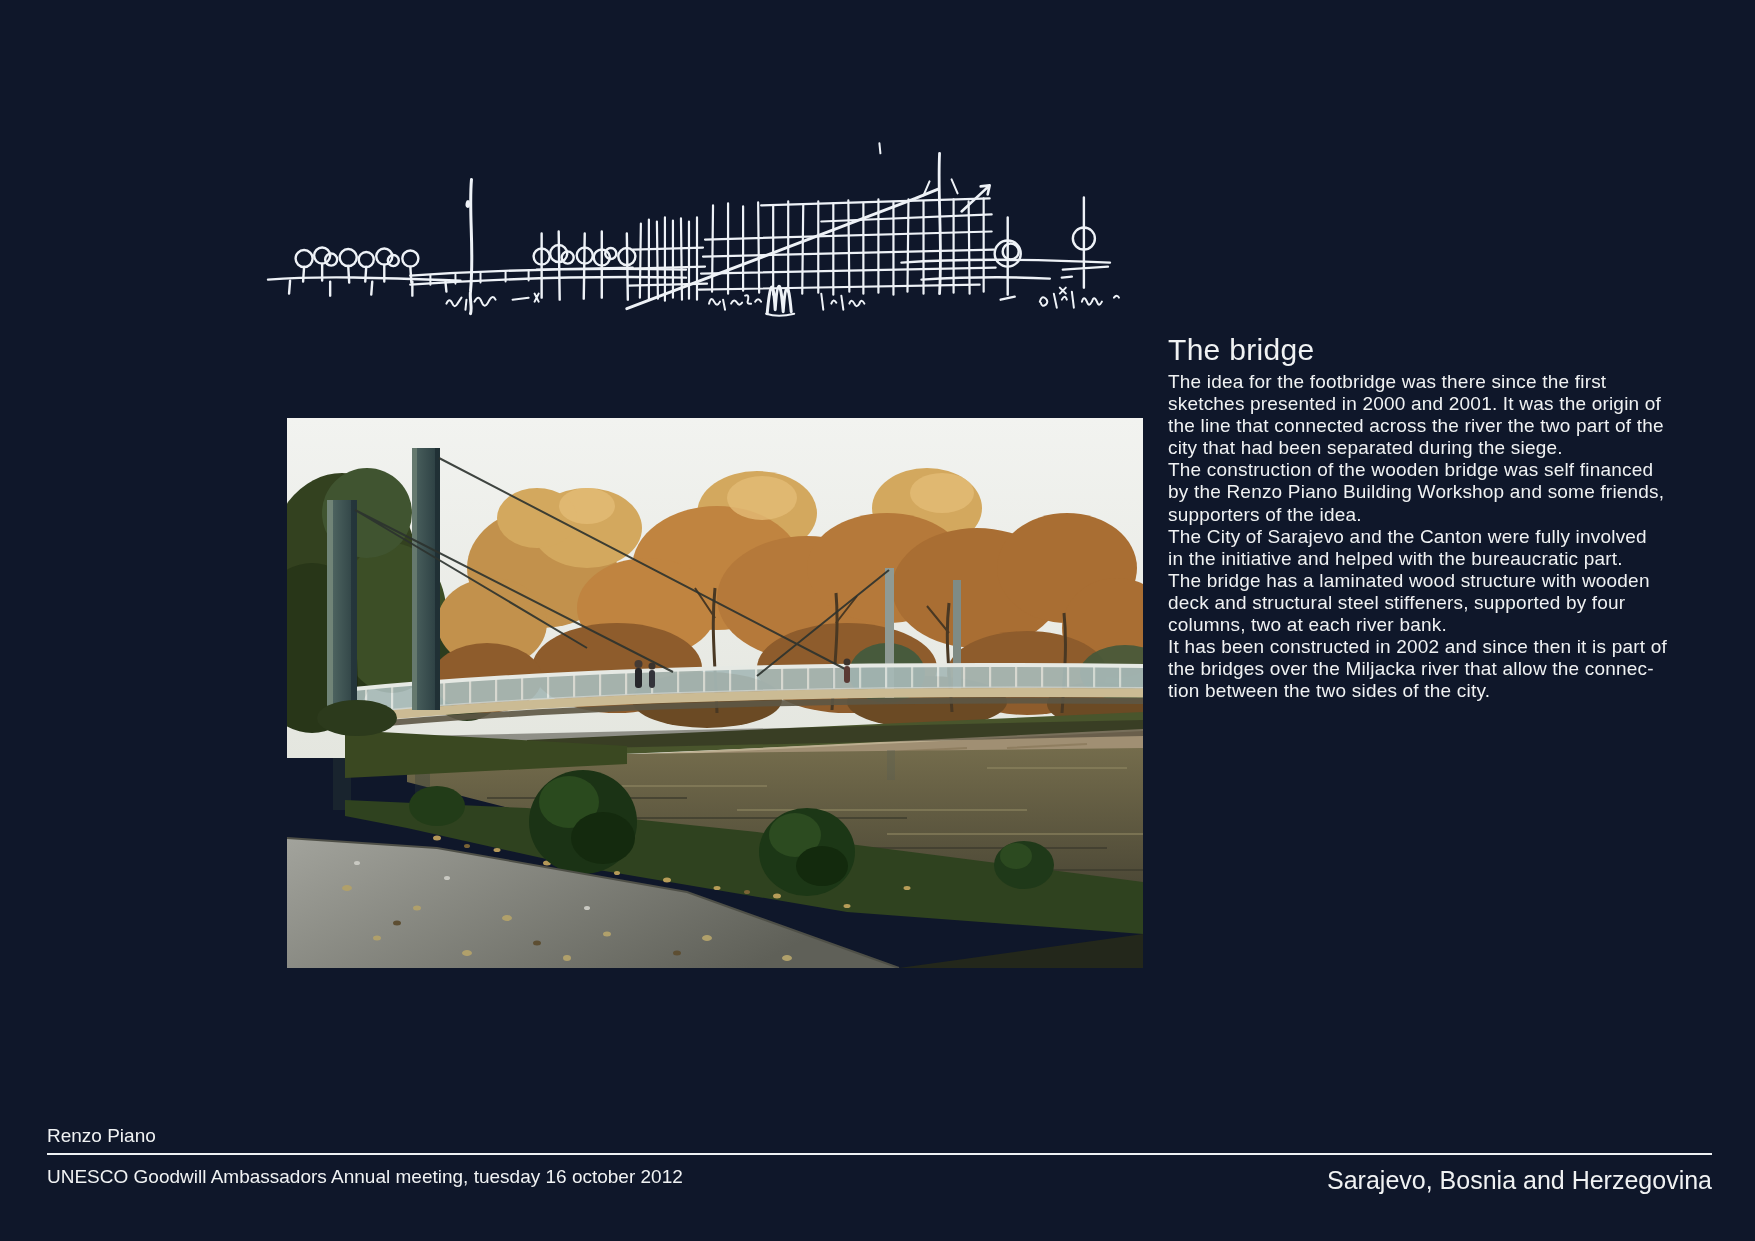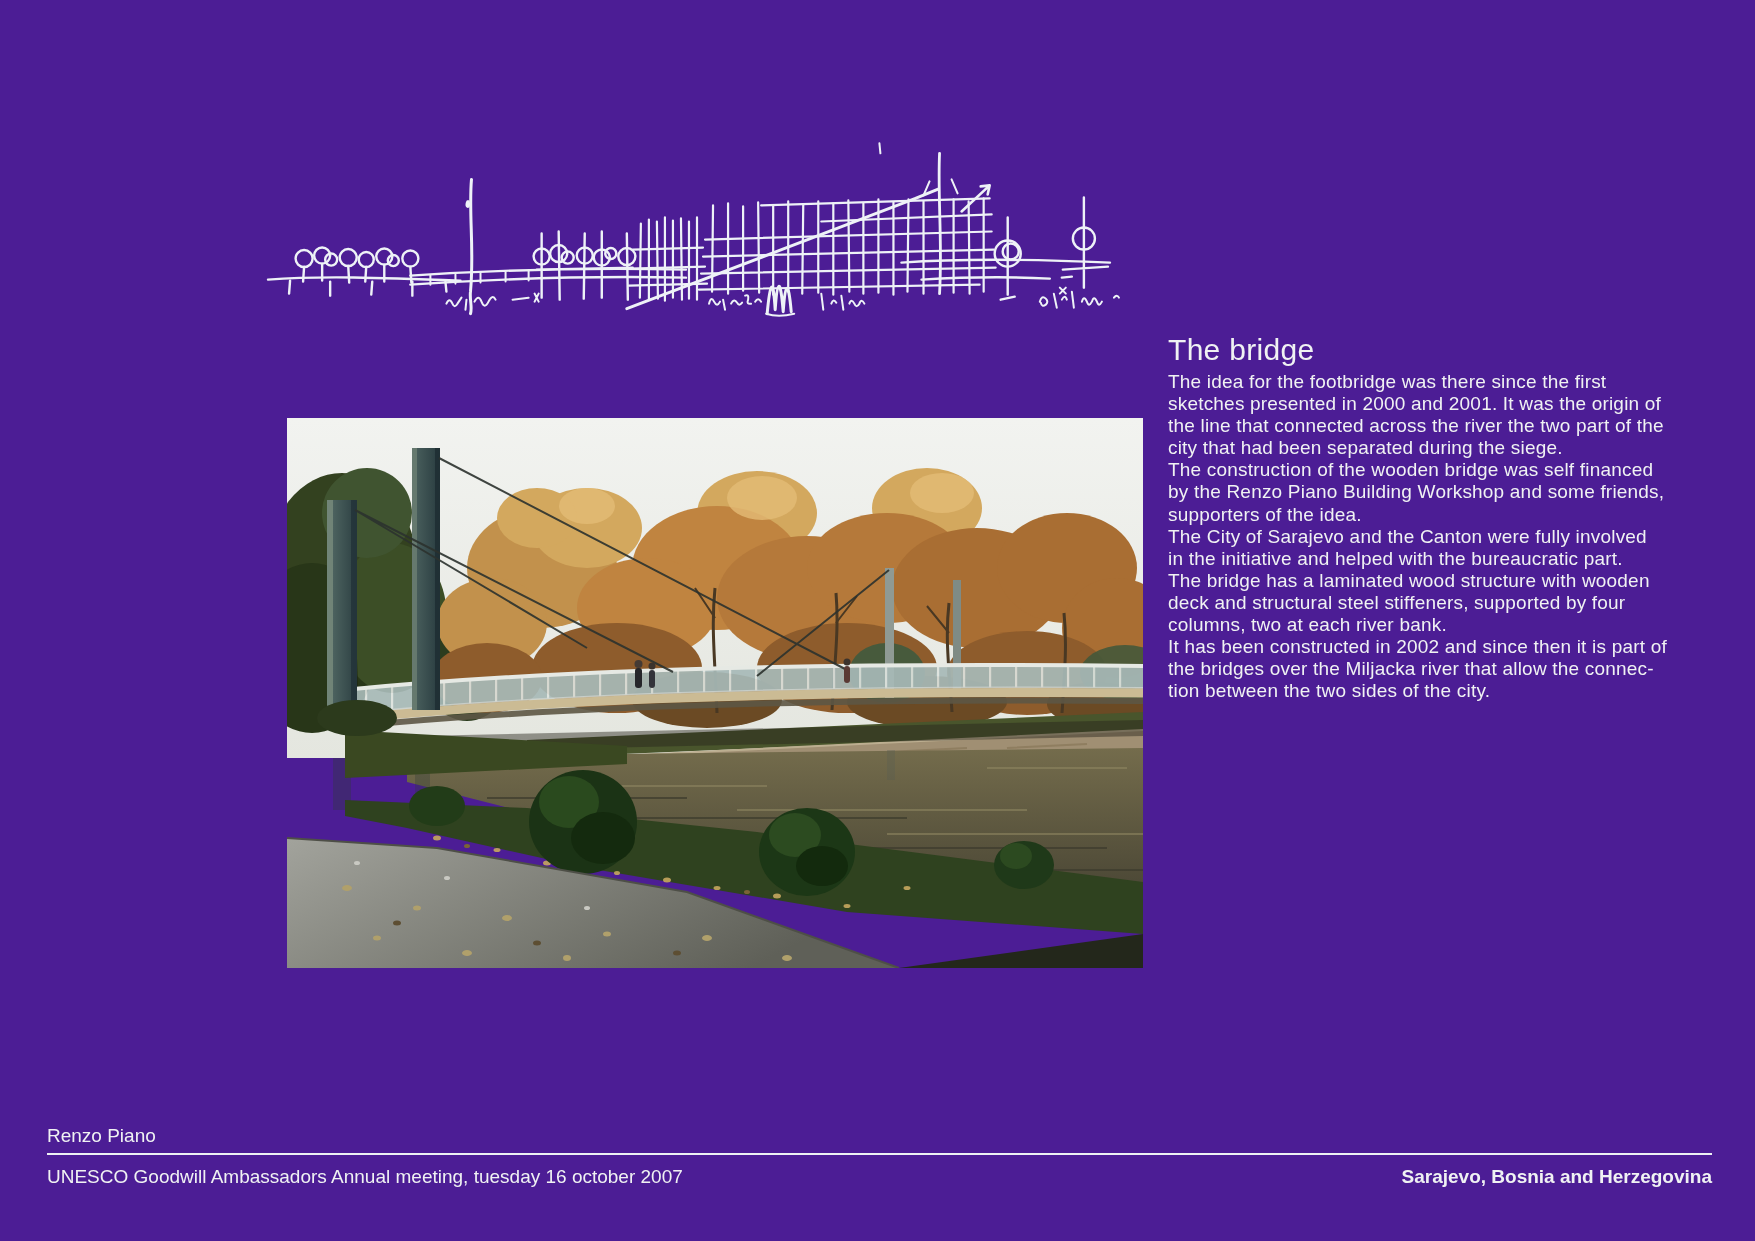--- a/index.html
+++ b/index.html
@@ -1,39 +1,39 @@
 <!DOCTYPE html>
 <html><head>
 <meta charset="utf-8">
 <style>
   html,body{margin:0;padding:0;background:#10204a;}
   .slide{
     position:relative;
     width:1755px;height:1241px;
-    background:#4c1d95;
+    background:#0f172a;
     overflow:hidden;
     font-family:"Liberation Sans", sans-serif;
     color:#f0f2f3;
   }
   .sketch{position:absolute;left:260px;top:140px;width:875px;height:178px;}
   .photo{position:absolute;left:287px;top:418px;width:856px;height:550px;display:block;}
   .title{
     position:absolute;left:1168px;top:333px;
     font-size:30px;line-height:34px;font-weight:400;letter-spacing:.3px;
   }
   .bodytext{
     position:absolute;left:1168px;top:371px;width:600px;
     font-size:19px;line-height:22.1px;letter-spacing:.2px;
     white-space:pre-line;
   }
   .footer-left-top{position:absolute;left:47px;top:1125px;font-size:19px;}
   .footer-right-top{position:absolute;right:43px;top:1125px;font-size:19px;text-align:right;}
   .footer-rule{position:absolute;left:47px;top:1153px;width:1665px;height:2px;background:#eef1f4;}
   .footer-left-bottom{position:absolute;left:47px;top:1166px;font-size:19px;}
-  .footer-right-bottom{position:absolute;right:43px;top:1166px;font-size:19px;text-align:left;font-weight:bold;}
+  .footer-right-bottom{position:absolute;right:43px;top:1166px;font-size:25px;text-align:left;}
 </style>
 </head>
 <body>
 
 <div class="slide">
 
   <svg class="sketch" viewBox="0 0 873 175" aria-hidden="true">
     <g stroke="#eef2f7" fill="none" stroke-width="2.4" stroke-linecap="round" stroke-linejoin="round">
 
       <g>
@@ -306,16 +306,16 @@
 in the initiative and helped with the bureaucratic part.
 The bridge has a laminated wood structure with wooden
 deck and structural steel stiffeners, supported by four
 columns, two at each river bank.
 It has been constructed in 2002 and since then it is part of
 the bridges over the Miljacka river that allow the connec-
 tion between the two sides of the city.</div>
 
   <div class="footer-left-top">Renzo Piano</div>
   <div class="footer-rule"></div>
-  <div class="footer-left-bottom">UNESCO Goodwill Ambassadors Annual meeting, tuesday 16 october 2007</div>
+  <div class="footer-left-bottom">UNESCO Goodwill Ambassadors Annual meeting, tuesday 16 october 2012</div>
   <div class="footer-right-bottom">Sarajevo, Bosnia and Herzegovina</div>
 
 </div>
 
 </body></html>

